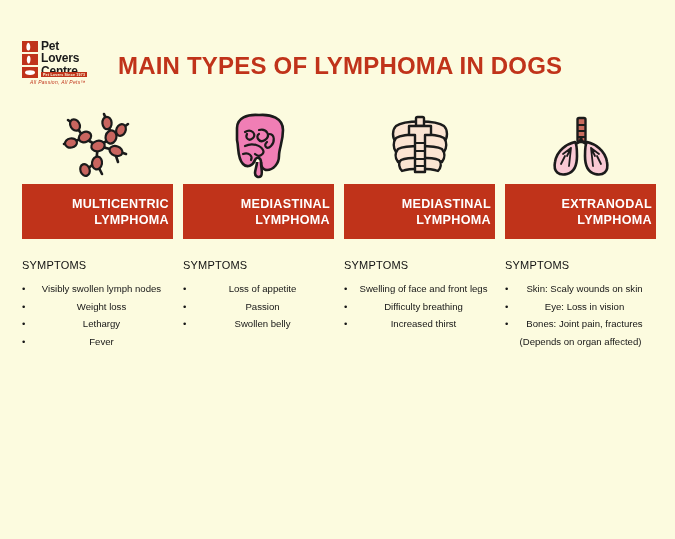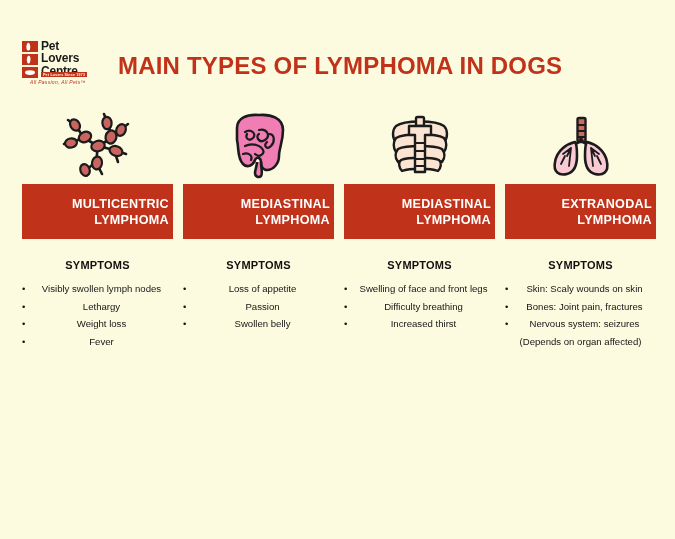--- a/index.html
+++ b/index.html
@@ -133,27 +133,26 @@
     letter-spacing: 0.3px;
     padding: 12px 4px;
     box-sizing: border-box;
     height: 55px;
     display: flex;
     flex-direction: column;
     justify-content: center;
   }
 
   .section-head {
-    font-weight: bold;
+    font-weight: normal;
     font-size: 11px;
     color: #111111;
     letter-spacing: 0.2px;
     margin-top: 20px;
     margin-bottom: 9px;
-    text-align: center;
   }
   .bullets {
     list-style: none;
     margin: 0;
     padding: 0;
     font-size: 9.6px;
     line-height: 17.5px;
     color: #161616;
     text-align: center;
   }
@@ -233,22 +232,22 @@
         </svg>
       </div>
       <div class="type-bar">
         <span>MULTICENTRIC</span>
         <span>LYMPHOMA</span>
       </div>
       <div class="col-body">
         <div class="section-head">SYMPTOMS</div>
         <ul class="bullets">
           <li>Visibly swollen lymph nodes</li>
+          <li>Weight loss</li>
           <li>Lethargy</li>
-          <li>Weight loss</li>
           <li>Fever</li>
         </ul>
 
       </div>
     </div>
 
     <div class="column">
       <div class="icon-wrap">
         <svg width="84" height="80" viewBox="0 0 84 80">
           <path d="M20 24 C20 14 30 10 42 11 C54 10 66 14 66 26 C66 38 62 44 62 52 C62 60 56 66 50 66 C46 66 44 62 44 58 C44 54 40 52 38 56 C36 62 30 64 26 60 C20 54 22 44 20 36 Z" fill="#F07EB5" stroke="#1b1b1b" stroke-width="2.6" stroke-linejoin="round"></path>
@@ -330,22 +329,22 @@
         </svg>
       </div>
       <div class="type-bar">
         <span>EXTRANODAL</span>
         <span>LYMPHOMA</span>
       </div>
       <div class="col-body">
         <div class="section-head">SYMPTOMS</div>
         <ul class="bullets">
           <li>Skin: Scaly wounds on skin</li>
+          <li>Eye: Loss in vision</li>
           <li>Bones: Joint pain, fractures</li>
-          <li>Nervous system: seizures</li>
           <li class="nobullet">(Depends on organ affected)</li>
         </ul>
 
       </div>
     </div>
 
   </div>
 </div>
 
 </body></html>

